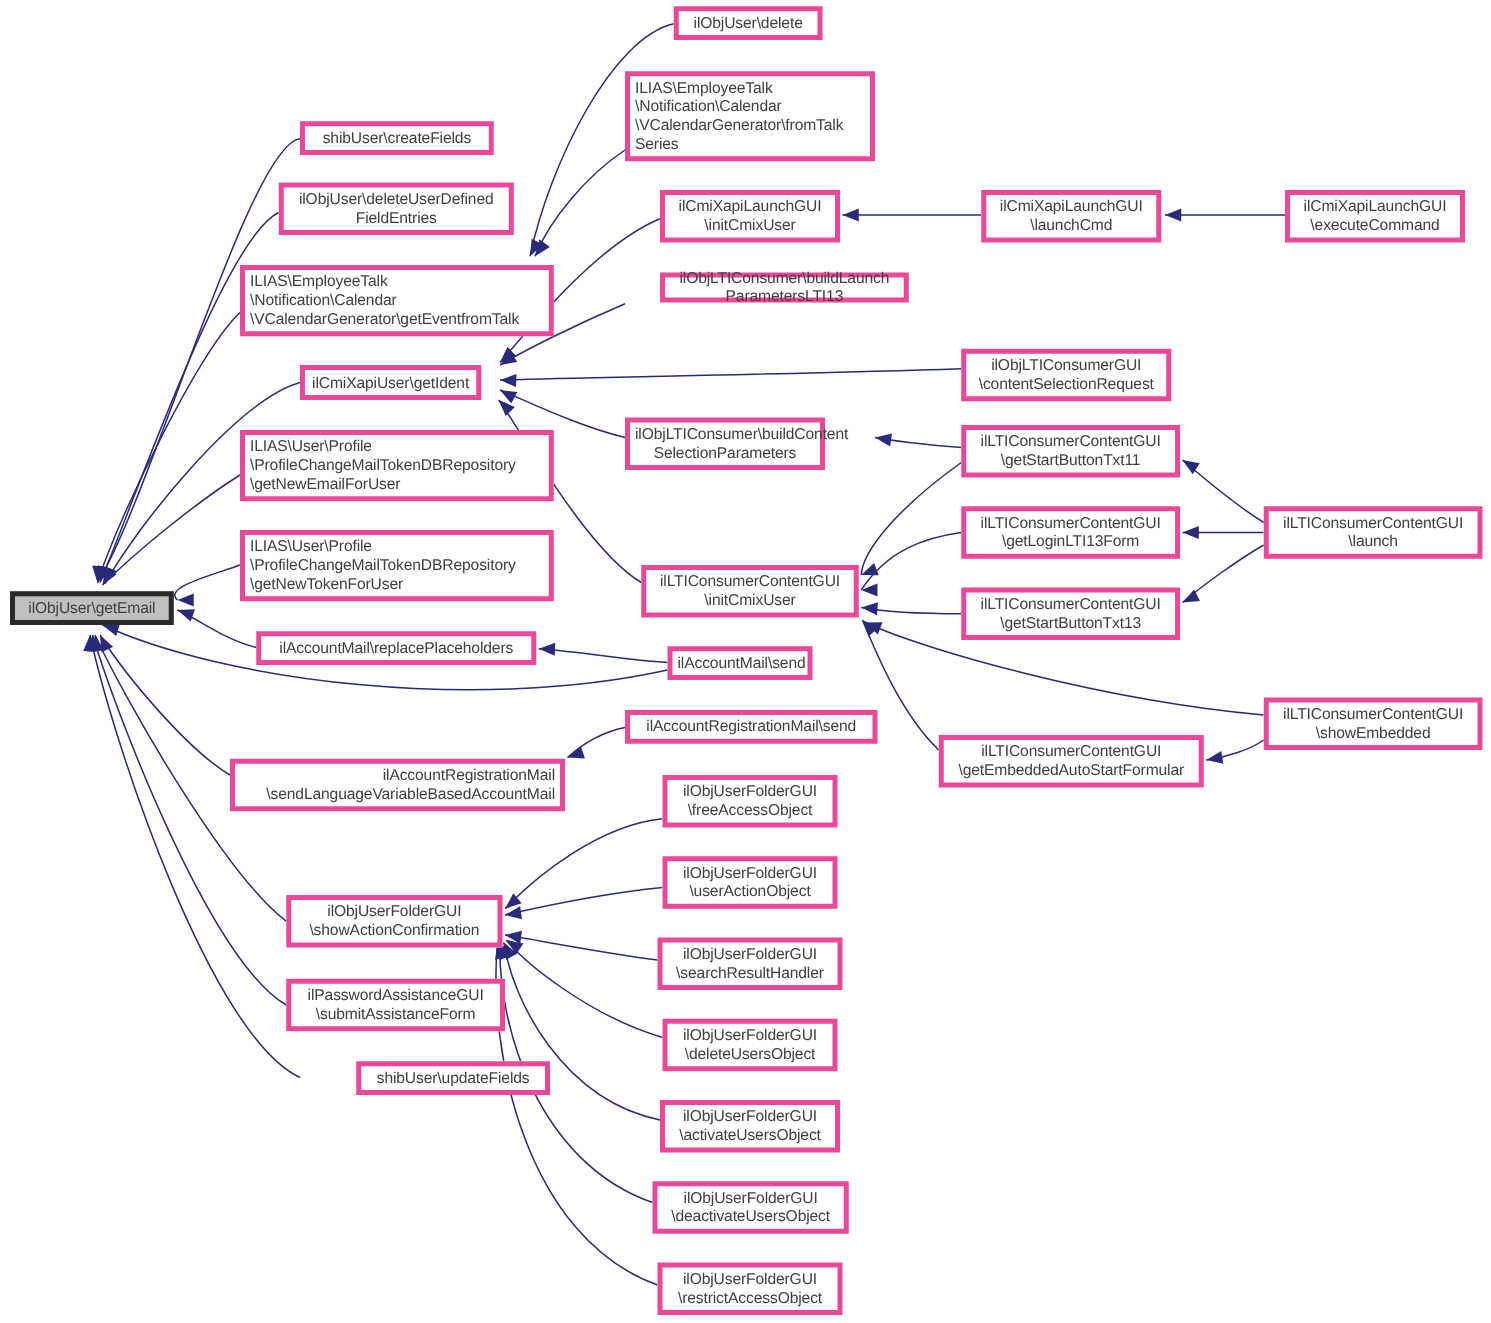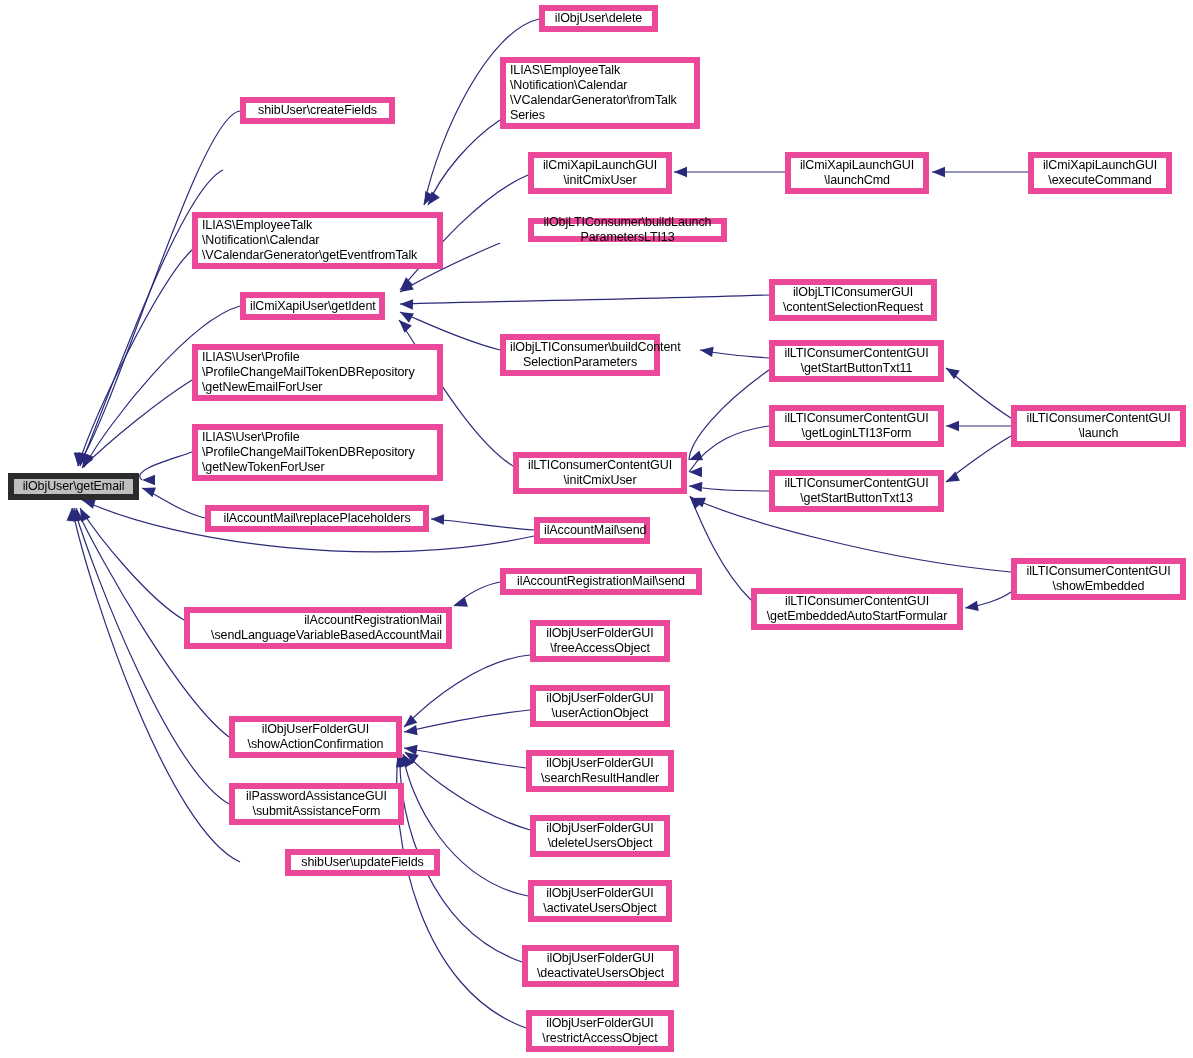--- a/index.html
+++ b/index.html
@@ -2,23 +2,23 @@
 <html><head>
 <meta charset="utf-8">
 <style>
   html,body{margin:0;padding:0;background:#ffffff;}
   body{font-family:"Liberation Sans","DejaVu Sans",sans-serif;}
   #canvas{position:relative;width:1193px;height:1058px;background:#fff;overflow:hidden;}
   #edges{position:absolute;left:0;top:0;width:1193px;height:1058px;pointer-events:none;}
   .node{
     position:absolute;
     box-sizing:border-box;
-    border:6px solid #ec4899;
+    border:4px solid #ec4899;
     background:#ffffff;
-    color:#000000;
+    color:#404040;
     font-size:12.5px;
     line-height:15px;
     display:flex;
     align-items:center;
     justify-content:center;
     text-align:center;
     padding:1px 4px;
     white-space:pre-line;
     letter-spacing:-0.1px;
   }
@@ -186,20 +186,22 @@
         <path d="M522,962 C430,930 398,820 400,754" fill="none" stroke="#2a2a7a" stroke-width="1.2"></path>
         <polygon points="400,754 409.2479522637224,764.5126294963682 399.4467037107175,767.9904918861441" fill="#2a2a7a"></polygon>
       </g>
       <g>
         <path d="M526,1028 C420,990 390,840 398,754" fill="none" stroke="#2a2a7a" stroke-width="1.2"></path>
         <polygon points="398,754 406.1977041262281,765.3506672517003 396.10822212471663,767.8730377520783" fill="#2a2a7a"></polygon>
       </g>
     </svg>
 <div class="node root" style="left: 8px; top: 473px; width: 131px; height: 27px;"><span class="lbl">ilObjUser\getEmail</span></div>
     <div class="node" style="left: 240px; top: 97px; width: 155px; height: 27px;"><span class="lbl">shibUser\createFields</span></div>
+    <div class="node" style="left: 223px; top: 146px; width: 188px; height: 42px;"><span class="lbl">ilObjUser\deleteUserDefined
+FieldEntries</span></div>
     <div class="node" style="left: 192px; top: 212px; width: 251px; height: 57px;"><span class="lbl" style="text-align: left;">ILIAS\EmployeeTalk
 \Notification\Calendar
 \VCalendarGenerator\getEventfromTalk</span></div>
     <div class="node" style="left: 240px; top: 292px; width: 145px; height: 28px; align-items: center;"><span class="lbl">ilCmiXapiUser\getIdent</span></div>
     <div class="node" style="left: 192px; top: 344px; width: 251px; height: 57px;"><span class="lbl" style="text-align: left;">ILIAS\User\Profile
 \ProfileChangeMailTokenDBRepository
 \getNewEmailForUser</span></div>
     <div class="node" style="left: 192px; top: 424px; width: 251px; height: 57px;"><span class="lbl" style="text-align: left;">ILIAS\User\Profile
 \ProfileChangeMailTokenDBRepository
 \getNewTokenForUser</span></div>

